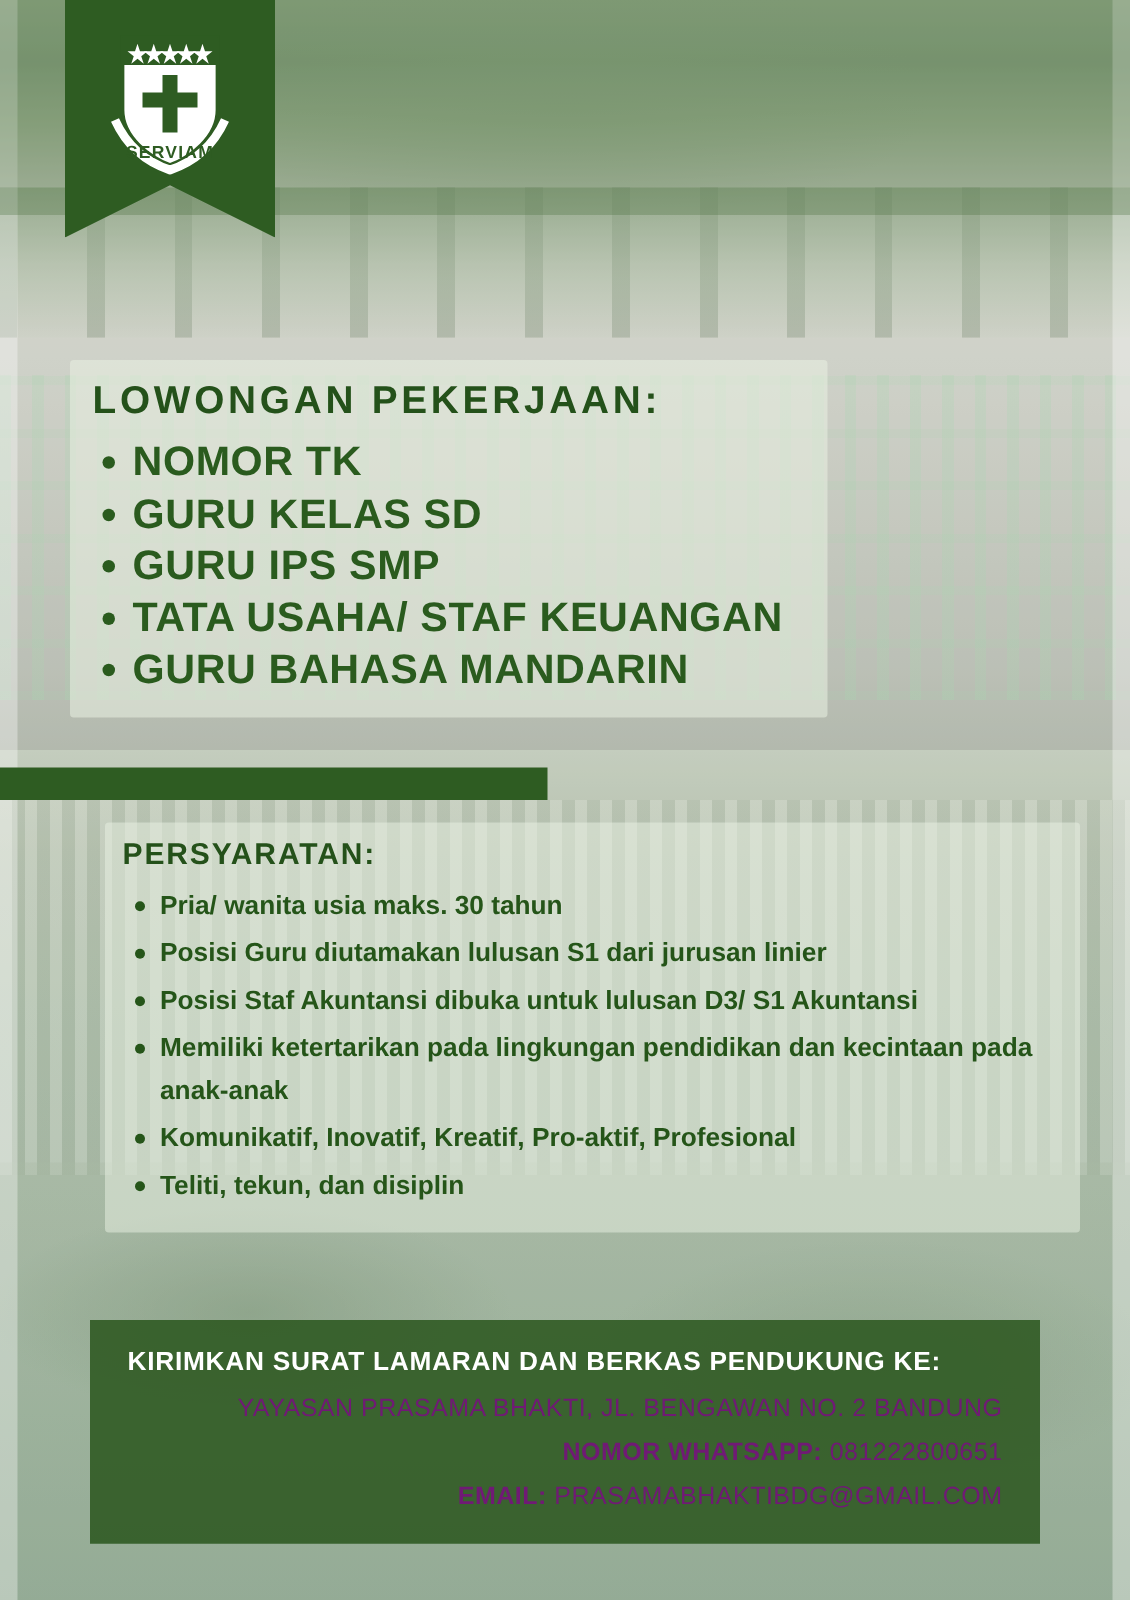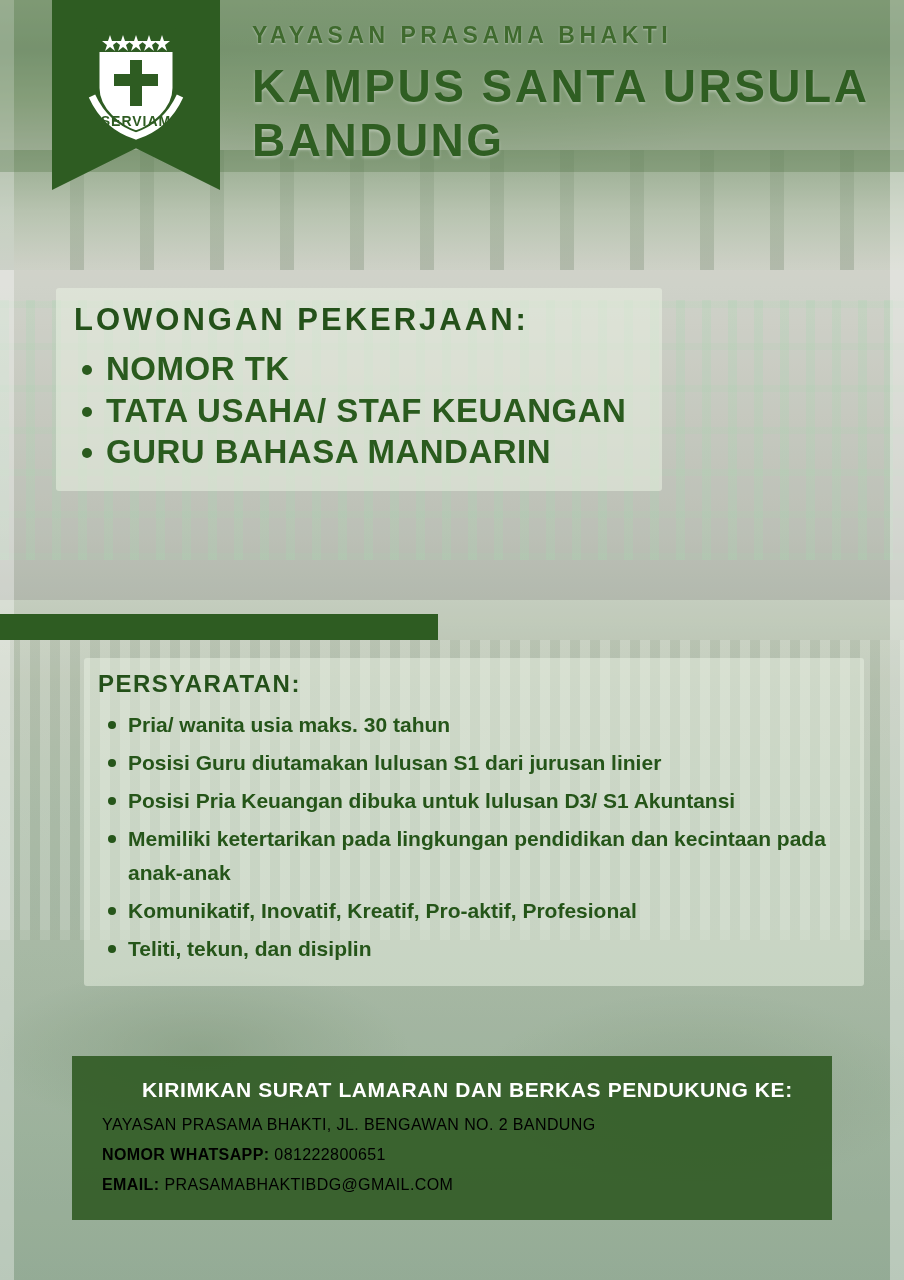--- a/index.html
+++ b/index.html
@@ -212,27 +212,27 @@
     padding: 22px 30px 26px 30px;
     background: rgba(44,88,32,0.88);
     box-sizing: border-box;
   }
   .contact-heading {
     color: #ffffff;
     font-size: 21px;
     font-weight: bold;
     letter-spacing: 0.6px;
     margin-bottom: 14px;
-    margin-left: 40px;
   }
   .contact-line {
-    color: #000000;
-    font-size: 16px;
+    color: #701a75;
+    font-size: 20px;
     letter-spacing: 0.4px;
     margin-bottom: 12px;
+    text-align: right;
   }
   .contact-line .lbl {
     font-weight: bold;
   }
   .contact-line:last-child { margin-bottom: 0; }
 
   .edge-left, .edge-right {
     position: absolute;
     top: 0;
     width: 14px; height: 1280px;
@@ -266,42 +266,40 @@
       <polygon points="52,13 54,19 60,19 55,23 57,29 52,25 47,29 49,23 44,19 50,19"></polygon>
       <polygon points="65,13 67,19 73,19 68,23 70,29 65,25 60,29 62,23 57,19 63,19"></polygon>
       <polygon points="78,13 80,19 86,19 81,23 83,29 78,25 73,29 75,23 70,19 76,19"></polygon>
     </g>
     <rect x="46" y="38" width="12" height="46" fill="#2e5c22"></rect>
     <rect x="30" y="52" width="44" height="12" fill="#2e5c22"></rect>
     <path d="M8 74 C18 96 34 108 52 114 C70 108 86 96 96 74" fill="none" stroke="#ffffff" stroke-width="7"></path>
     <text x="52" y="104" text-anchor="middle" font-family="Liberation Sans, sans-serif" font-size="14" font-weight="bold" fill="#2e5c22" letter-spacing="1">SERVIAM</text>
   </svg>
 
-  <div class="header-text">
-    <div class="foundation-name">YAYASAN PRASAMA BHAKTI</div>
-    <div class="campus-name">KAMPUS SANTA URSULA BANDUNG</div>
-  </div>
 
   <div class="vacancy-panel">
     <div class="vacancy-title">LOWONGAN PEKERJAAN:</div>
     <ul class="vacancy-list">
       <li>NOMOR TK</li>
+      <li>GURU KELAS SD</li>
+      <li>GURU IPS SMP</li>
       <li>TATA USAHA/ STAF KEUANGAN</li>
       <li>GURU BAHASA MANDARIN</li>
     </ul>
   </div>
 
   <div class="sep-bar"></div>
 
   <div class="req-panel">
     <div class="req-title">PERSYARATAN:</div>
     <ul class="req-list">
       <li>Pria/ wanita usia maks. 30 tahun</li>
       <li>Posisi Guru diutamakan lulusan S1 dari jurusan linier</li>
-      <li>Posisi Pria Keuangan dibuka untuk lulusan D3/ S1 Akuntansi</li>
+      <li>Posisi Staf Akuntansi dibuka untuk lulusan D3/ S1 Akuntansi</li>
       <li>Memiliki ketertarikan pada lingkungan pendidikan dan kecintaan pada anak-anak</li>
       <li>Komunikatif, Inovatif, Kreatif, Pro-aktif, Profesional</li>
       <li>Teliti, tekun, dan disiplin</li>
     </ul>
   </div>
 
   <div class="contact-box">
     <div class="contact-heading">KIRIMKAN SURAT LAMARAN DAN BERKAS PENDUKUNG KE:</div>
     <div class="contact-line">YAYASAN PRASAMA BHAKTI, JL. BENGAWAN NO. 2 BANDUNG</div>
     <div class="contact-line">

